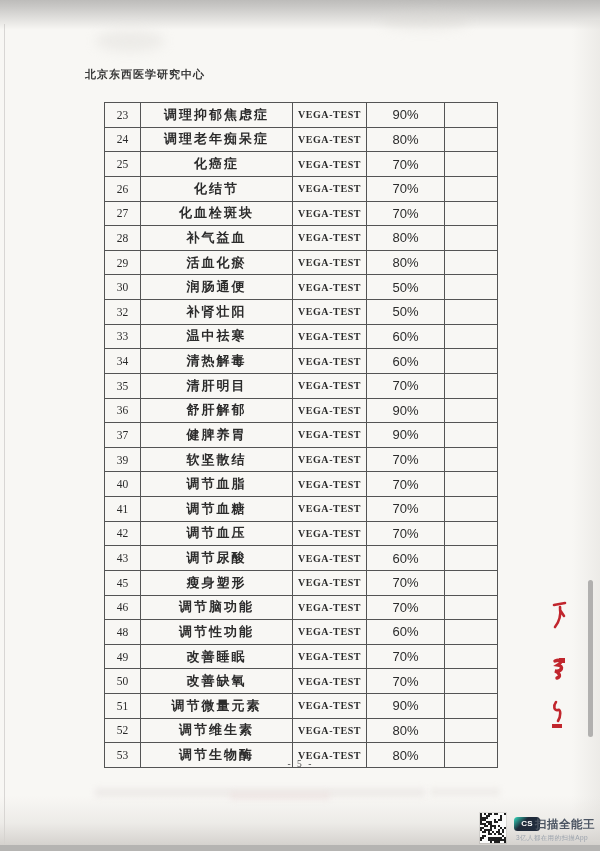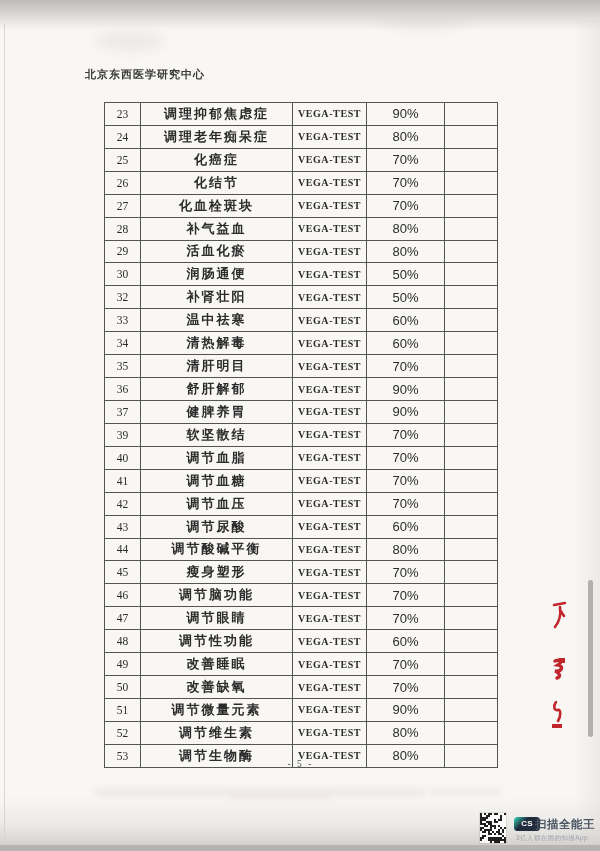--- a/index.html
+++ b/index.html
@@ -230,43 +230,29 @@
           <td class="c4"></td>
         </tr>
         <tr>
           <td class="c0">43</td>
           <td class="c1">调节尿酸</td>
           <td class="c2">VEGA-TEST</td>
           <td class="c3">60%</td>
           <td class="c4"></td>
         </tr>
         <tr>
-          <td class="c0">44</td>
-          <td class="c1">调节酸碱平衡</td>
-          <td class="c2">VEGA-TEST</td>
-          <td class="c3">80%</td>
-          <td class="c4"></td>
-        </tr>
-        <tr>
           <td class="c0">45</td>
           <td class="c1">瘦身塑形</td>
           <td class="c2">VEGA-TEST</td>
           <td class="c3">70%</td>
           <td class="c4"></td>
         </tr>
         <tr>
           <td class="c0">46</td>
           <td class="c1">调节脑功能</td>
-          <td class="c2">VEGA-TEST</td>
-          <td class="c3">70%</td>
-          <td class="c4"></td>
-        </tr>
-        <tr>
-          <td class="c0">47</td>
-          <td class="c1">调节眼睛</td>
           <td class="c2">VEGA-TEST</td>
           <td class="c3">70%</td>
           <td class="c4"></td>
         </tr>
         <tr>
           <td class="c0">48</td>
           <td class="c1">调节性功能</td>
           <td class="c2">VEGA-TEST</td>
           <td class="c3">60%</td>
           <td class="c4"></td>

